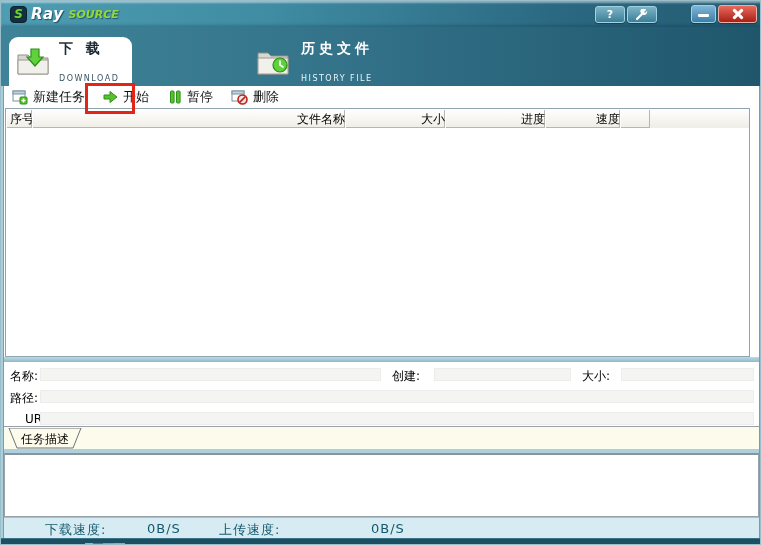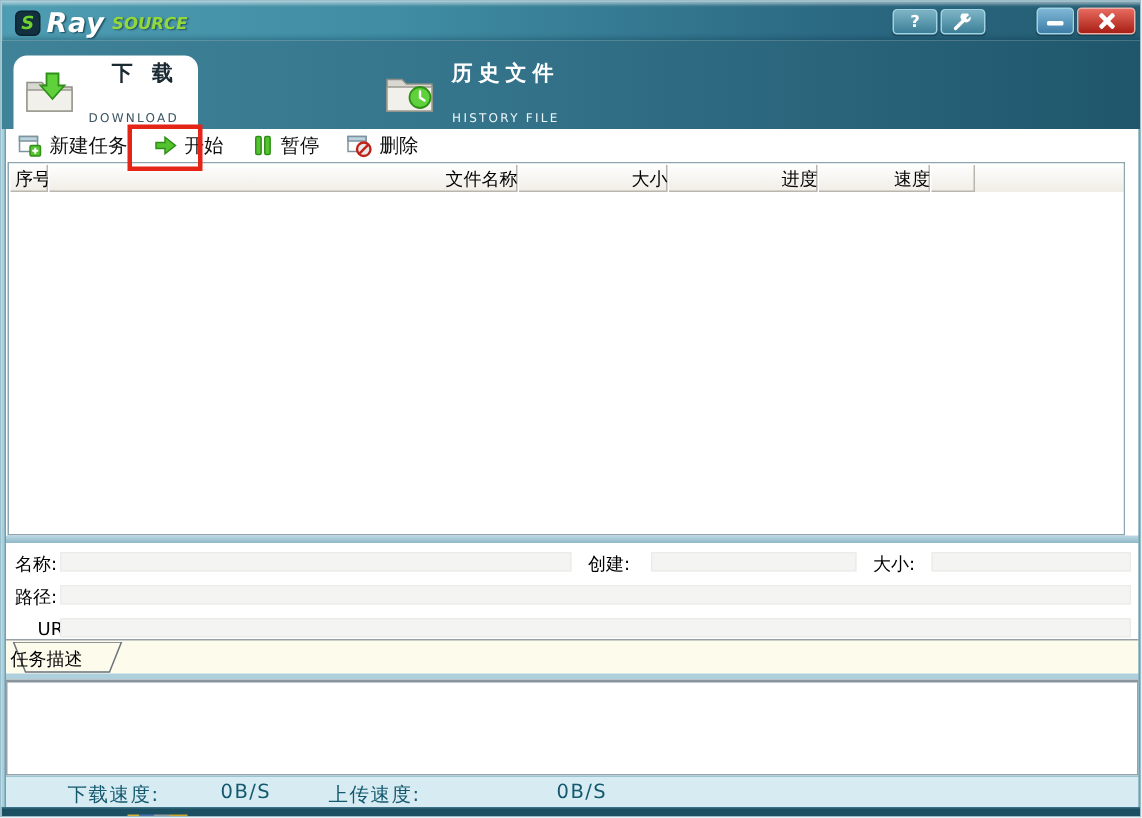--- a/index.html
+++ b/index.html
@@ -6,21 +6,21 @@
   *{box-sizing:border-box;font-family:"DejaVu Sans","Liberation Sans",sans-serif;}
   .window{position:relative;width:761px;height:545px;overflow:hidden;background:#fff;border:1px solid #9bbecb;}
 
   
   .titlebar{position:absolute;left:0;top:0;width:761px;height:26px;
     background:linear-gradient(90deg,#4e9db2 0%,#3f8ca3 35%,#2a6780 75%,#235c72 100%);
     box-shadow:inset 0 2px 2px rgba(255,255,255,.45), inset 0 -2px 3px rgba(0,40,60,.25);}
   .logo{position:absolute;left:9px;top:4px;display:flex;align-items:center;gap:4px;}
   .logo-badge{width:17px;height:17px;border-radius:4px;background:#13303f;border:1px solid #0a2230;
     color:#6fd32f;font-weight:bold;font-style:italic;font-size:12px;line-height:15px;text-align:center;}
-  .logo-ray{color:#fff;font-weight:bold;font-style:italic;font-size:18px;letter-spacing:0.5px;
+  .logo-ray{color:#fff;font-weight:bold;font-style:italic;font-size:15px;letter-spacing:0.5px;
     text-shadow:1px 1px 1px rgba(0,30,45,.6);}
   .logo-source{color:#93d838;font-style:italic;font-weight:bold;font-size:11px;margin-left:1px;
     text-shadow:1px 1px 1px rgba(0,30,45,.5);}
   .tb-btn{position:absolute;top:5px;height:17px;border-radius:3px;
     background:linear-gradient(#7db4c6,#3c7f97);border:1px solid #9fd2e2;
     color:#fff;font-size:11px;font-weight:bold;text-align:center;line-height:15px;
     box-shadow:0 1px 1px rgba(0,20,30,.4);}
   .btn-help{left:594px;width:30px;}
   .btn-wrench{left:626px;width:30px;}
   .btn-min{left:690px;top:4px;width:25px;height:18px;background:linear-gradient(#7fb6d6,#3d7fa8);}
@@ -36,21 +36,21 @@
   .tabstrip{position:absolute;left:0;top:26px;width:761px;height:59px;
     background:linear-gradient(90deg,#3f8398 0%,#35758c 40%,#1f566c 100%);}
   .maintab{position:absolute;top:10px;height:49px;display:flex;align-items:center;gap:8px;padding:0 6px;cursor:default;}
   .maintab .zh{font-size:14px;font-weight:bold;color:#fff;letter-spacing:4px;white-space:nowrap;}
   .maintab .en{font-size:8px;color:#eaf4f8;letter-spacing:1.5px;white-space:nowrap;}
   .tab-active{left:8px;top:10px;width:123px;background:#fff;border-radius:9px 9px 0 0;}
   .tab-active .zh{color:#1b2a33;}
   .tab-active .en{color:#3a5562;}
   .tab-upload{left:134px;}
   .tab-history{left:248px;}
-  .tab-texts{display:flex;flex-direction:column;gap:16px;align-items:flex-end;}
+  .tab-texts{display:flex;flex-direction:column;gap:16px;}
 
   
   .toolbar{position:absolute;left:3px;top:85px;width:755px;height:22px;background:#fff;display:flex;align-items:center;}
   .toolbtn{display:flex;align-items:center;gap:5px;font-size:13px;color:#111;padding:0 6px;height:20px;}
   .toolbtn.b1{margin-left:2px;justify-content:center;}
   .toolbtn.b2{margin-left:6px;}
   .toolbtn.b3{margin-left:8px;}
   .toolbtn.b4{margin-left:6px;}
   .annotation-box{position:absolute;left:84px;top:82px;width:50px;height:31px;border:3px solid #e52418;z-index:50;pointer-events:none;}
 
@@ -67,21 +67,21 @@
   
   .details{position:absolute;left:3px;top:361px;width:755px;height:64px;background:#fff;}
   .dlabel{position:absolute;font-size:12px;color:#000;white-space:nowrap;}
   .dfield{position:absolute;height:13px;background:#f4f4f2;border:1px solid #ececea;font-size:11px;color:#333;}
   .r1{top:6px;} .r2{top:28px;} .r3{top:50px;}
 
   
   .descstrip{position:absolute;left:3px;top:425px;width:755px;height:23px;background:#fdfcec;border-top:1px solid #9aa0a8;}
   .desctab{position:absolute;left:3px;top:1px;width:76px;height:21px;}
   .desctab svg{position:absolute;left:0;top:0;}
-  .desctab .dtxt{position:absolute;left:0;top:3px;width:100%;font-size:12px;color:#000;}
+  .desctab .dtxt{position:absolute;left:0;top:3px;width:100%;text-align:center;font-size:12px;color:#000;}
   .descgap{position:absolute;left:0;top:448px;width:761px;height:4px;background:#aecfdc;}
   .descbox{position:absolute;left:3px;top:452px;width:755px;height:64px;background:#fff;border:1px solid #98a2aa;border-top:2px solid #8a949c;}
 
   
   .statusbar{position:absolute;left:0;top:516px;width:761px;height:21px;background:#d6ecf2;border-top:1px solid #9cc4d0;
     font-size:13px;color:#14586e;}
   .statusbar span{position:absolute;top:3px;white-space:nowrap;letter-spacing:1px;}
   .s-dl-label{left:4px;padding-left:40px;} .s-dl-val{left:146px;} .s-ul-label{left:218px;} .s-ul-val{left:370px;}
 
   

